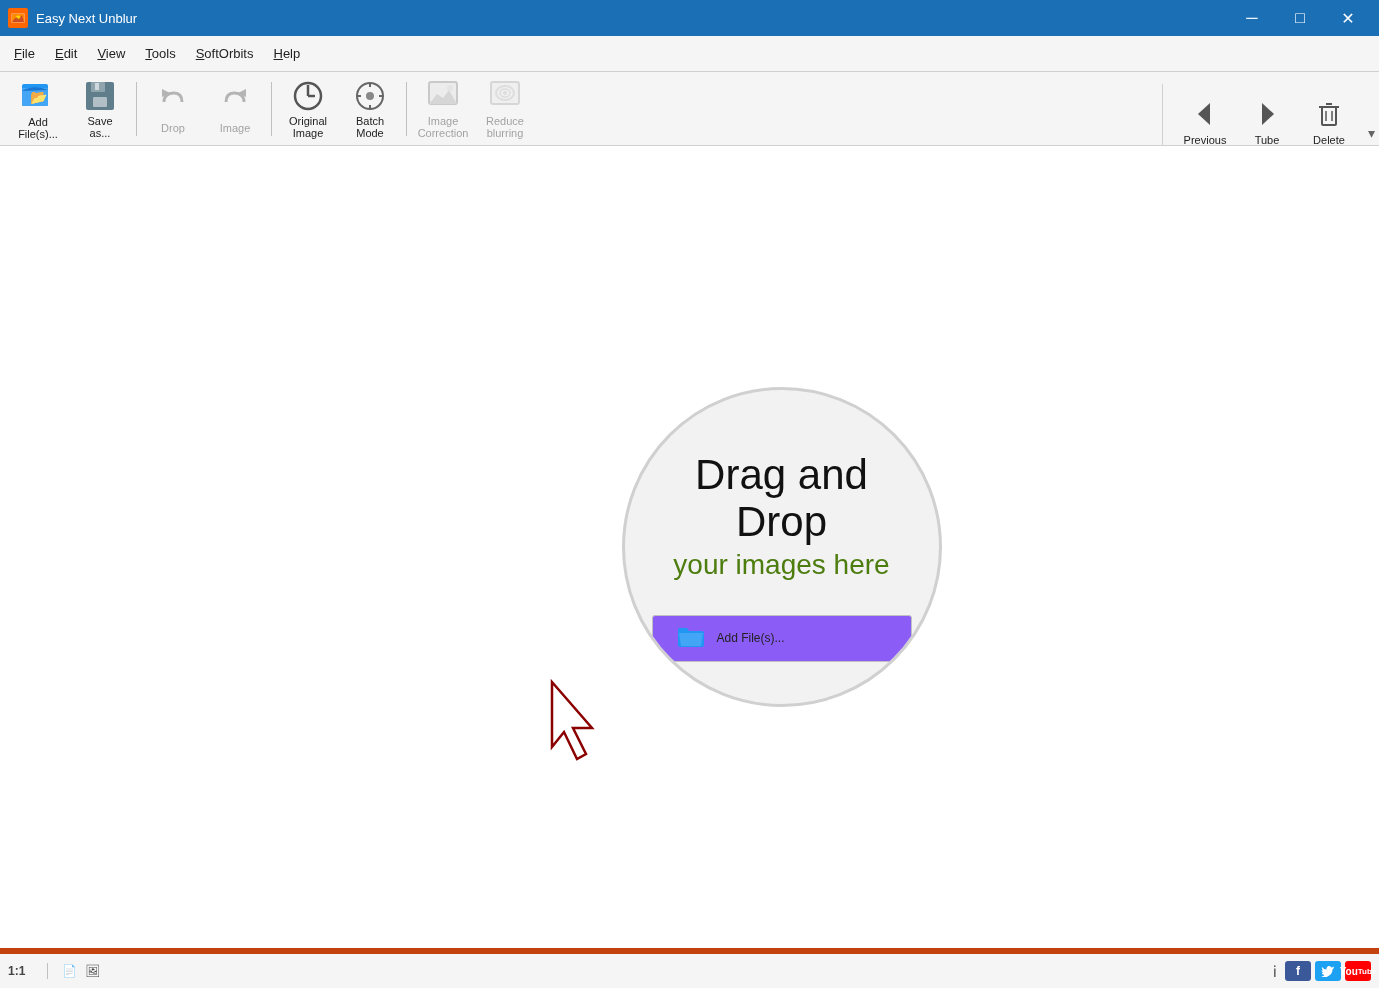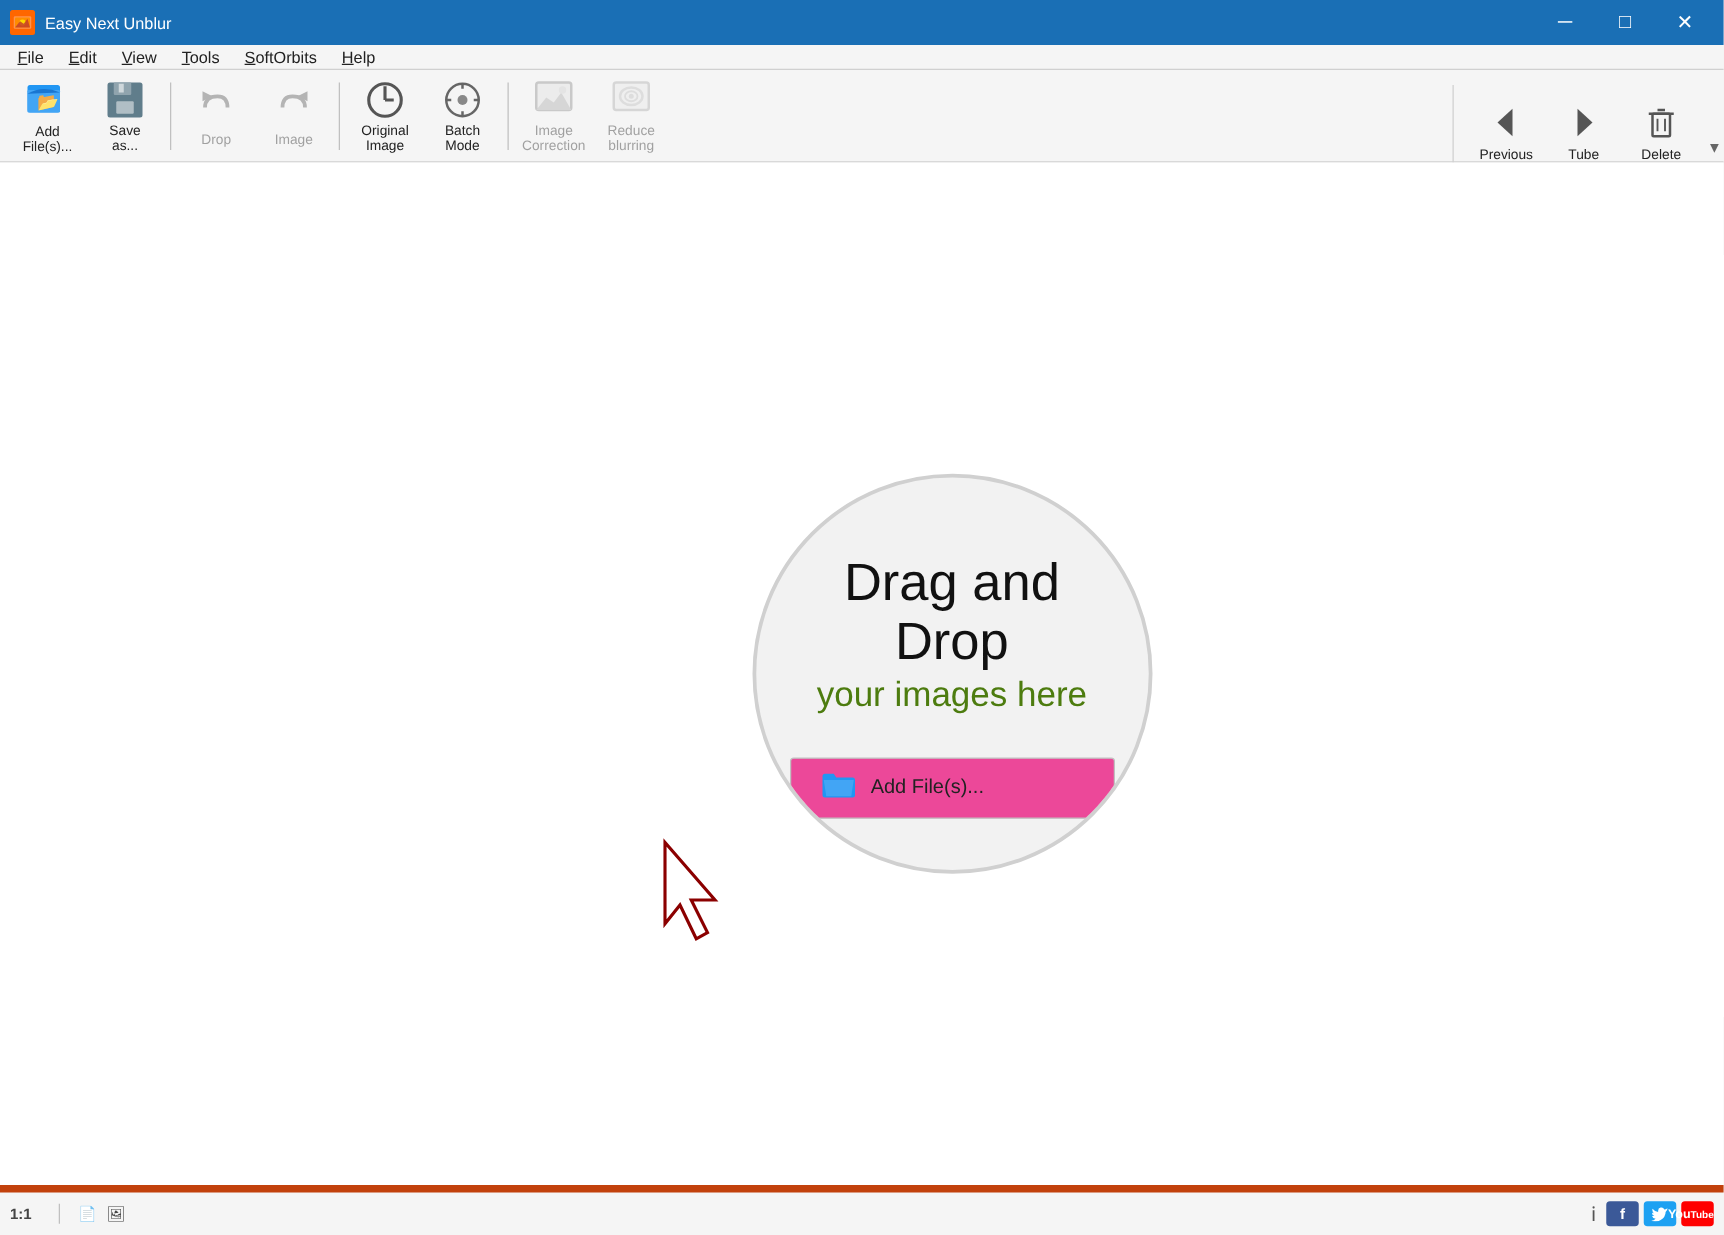--- a/index.html
+++ b/index.html
@@ -28,21 +28,21 @@
       display: flex; align-items: center; justify-content: center;
       cursor: pointer; color: white; font-size: 16px;
     }
 
     
     .menu-bar {
       background: #f5f5f5;
       border-bottom: 1px solid #d0d0d0;
       display: flex;
       align-items: center;
-      height: 20px;
+      height: 36px;
       padding: 0 4px;
       flex-shrink: 0;
     }
     .menu-item {
       padding: 4px 10px;
       font-size: 13px;
       cursor: pointer;
       color: #222;
     }
     .menu-item span { text-decoration: underline; }
@@ -152,27 +152,27 @@
     .drag-drop-sub {
       font-size: 28px;
       font-weight: 300;
       color: #4d7c0f;
       margin-top: 4px;
     }
     .add-files-btn {
       margin-top: 24px;
       display: flex;
       align-items: center;
-      background: #ec4899;
+      background: #8b5cf6;
       border: 1px solid #c0c0c0;
       border-radius: 3px;
       padding: 10px 24px;
       width: 260px;
       cursor: pointer;
-      font-size: 16px;
+      font-size: 12px;
       color: #222;
       gap: 12px;
     }
 
     
     .cursor-arrow {
       position: absolute;
       left: -80px;
       bottom: -60px;
       width: 70px;
@@ -370,21 +370,21 @@
           <line x1="20" y1="14" x2="20" y2="24" stroke="#555" stroke-width="1.5"></line>
         </svg>
       </div>
       <span>Delete</span>
     </div>
   </div>
 </div>
 
 <div class="main-content">
 
-  <div class="drop-zone-container" style="position: relative; left: 72px; justify-content: center;">
+  <div class="drop-zone-container" style="position: relative; left: 92px; justify-content: center;">
 
     <div class="circle-overlay">
       <div style="padding: 20px 20px 10px; text-align: center;">
         <div class="drag-drop-text">
           <span>Drag and Drop</span>
         </div>
         <div class="drag-drop-sub">your images here</div>
       </div>
       <button class="add-files-btn">
         <span>
@@ -415,18 +415,18 @@
     <span class="status-icon">ℹ</span>
     <div class="status-social">
       <div class="social-btn social-fb">
         <span>f</span>
       </div>
       <div class="social-btn social-tw">
         <svg width="14" height="12" viewBox="0 0 14 12">
           <path d="M13 1.5 Q11.5 2.5 10.5 2.5 Q9.5 0.5 7.5 1 Q5.5 1.5 5.5 3.5 Q5.5 4 5.5 4.5 Q3 4.5 1 2 Q0.5 4 2 5.5 Q1 5.5 0.5 5 Q0.5 7 2.5 7.5 Q1.5 8 0.5 7.5 Q1 9.5 3.5 10 Q2 11.5 0 11.5 Q4 13.5 7.5 11 Q11.5 8.5 11.5 4.5 Q13 3.5 13 1.5Z" fill="white"></path>
         </svg>
       </div>
-      <div class="social-btn social-yt" style="font-size:10px;justify-content:flex-end;">
+      <div class="social-btn social-yt" style="font-size:10px;">
         You<span style="font-size:8px;">Tube</span>
       </div>
     </div>
   </div>
 </div>
 
 </body></html>

